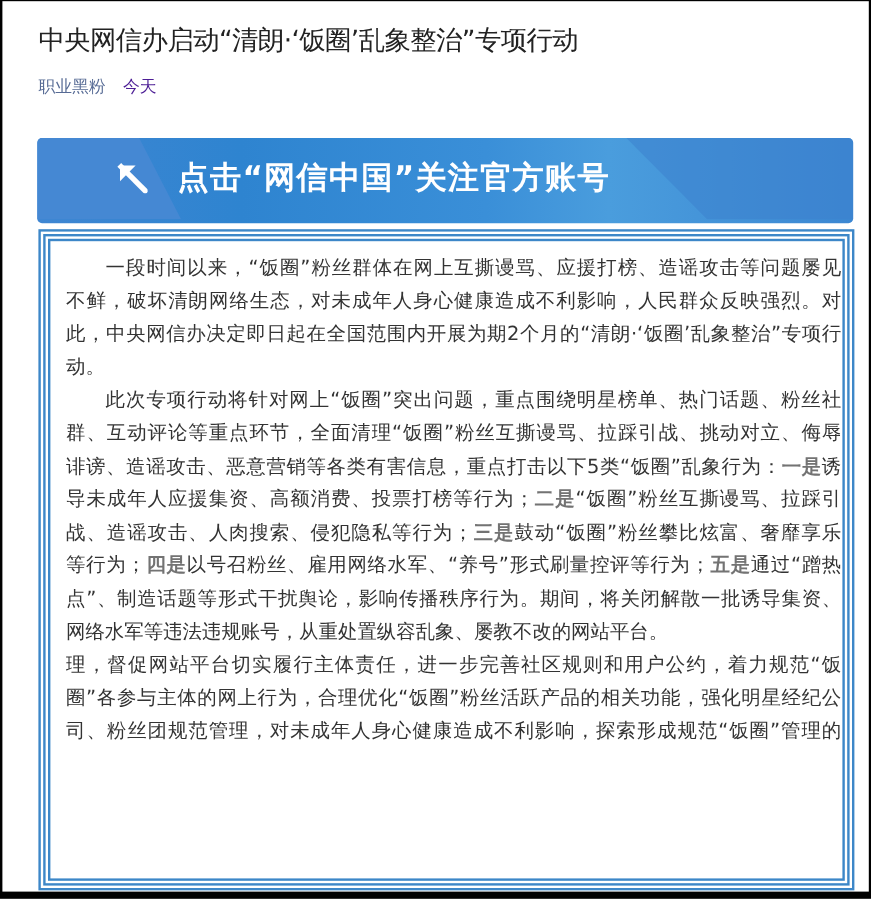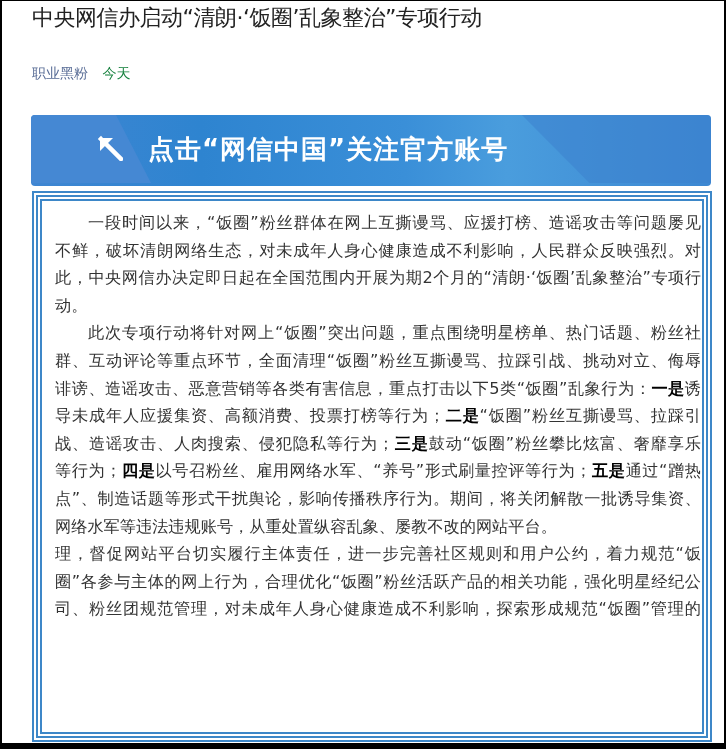--- a/index.html
+++ b/index.html
@@ -7,30 +7,30 @@
     width: 726px; height: 749px; overflow: hidden;
     background: #000;
     font-family: "DejaVu Sans", "Liberation Sans", sans-serif;
     position: relative;
   }
   .page {
     position: absolute; left: 2px; top: 1px; width: 722px; height: 742px;
     background: #fff;
   }
   .title {
-    position: absolute; left: 30px; top: 2px;
+    position: absolute; left: 30px; top: 19px;
     font-size: 22px; color: #222; letter-spacing: -0.5px;
     white-space: nowrap; line-height: 30px;
   }
   .meta {
     position: absolute; left: 30px; top: 62px;
     font-size: 14px; line-height: 20px; white-space: nowrap;
   }
   .meta .account { color: #576b95; margin-right: 10px; }
-  .meta .date { color: #15803d; }
+  .meta .date { color: #4c1d95; }
   .banner {
     position: absolute; left: 29px; top: 114px; width: 680px; height: 71px;
     border-radius: 4px; overflow: hidden;
     background: linear-gradient(90deg, #3f86d2 0%, #2e84d0 25%, #3a8fd8 55%, #4a9ddd 70%, #3c87d2 100%);
   }
   .banner .shape1 {
     position: absolute; left: 0; top: 0; width: 160px; height: 68px;
     background: #4588d3;
     clip-path: polygon(0 0, 85px 0, 120px 68px, 0 68px);
   }
@@ -65,21 +65,21 @@
   .content {
     position: absolute; left: 13px; top: 8px; width: 646px;
     font-size: 16.2px; color: #333;
   }
   .line {
     height: 27.6px; line-height: 27.6px; white-space: nowrap;
     text-align: justify; text-align-last: justify; overflow: visible;
   }
   .line.last { text-align-last: left; }
   .line.indent { padding-left: 33px; }
-  .line b { font-weight: bold; color: #000000; }
+  .line b { font-weight: bold; color: #737373; }
 </style>
 </head>
 <body>
 
 <div class="page">
   <div class="title">中央网信办启动“清朗·‘饭圈’乱象整治”专项行动</div>
   <div class="meta">
     <span class="account">职业黑粉</span>
     <span class="date">今天</span>
   </div>

